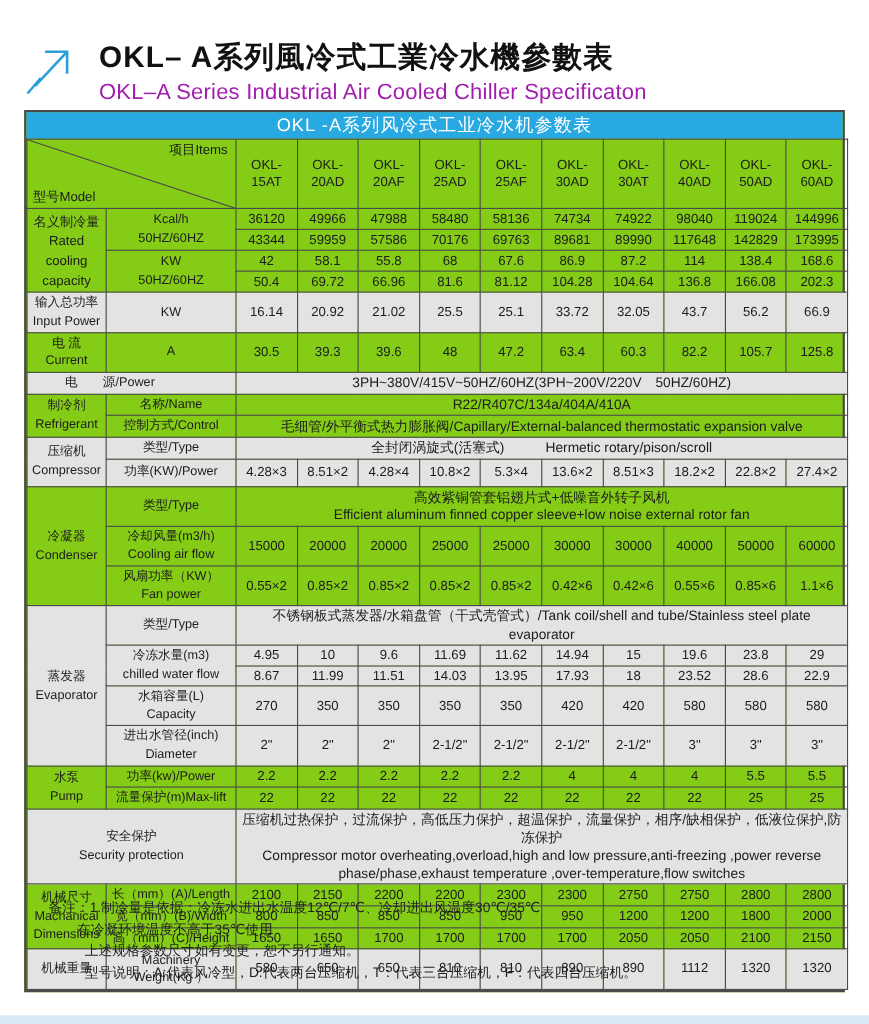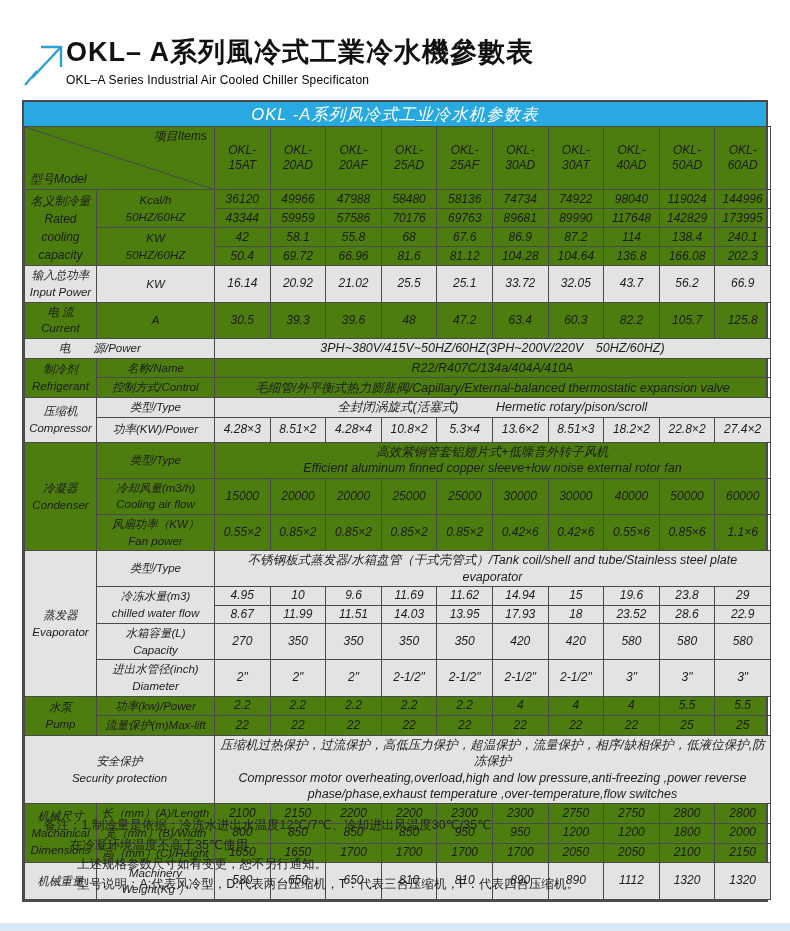--- a/index.html
+++ b/index.html
@@ -3,26 +3,26 @@
 <meta charset="utf-8">
 <style>
   * { margin:0; padding:0; box-sizing:border-box; }
   html,body { width:790px; height:931px; background:#ffffff; overflow:hidden;
               font-family:"Liberation Sans","DejaVu Sans",sans-serif; color:#1c1c1c; }
   body { position:relative; }
 
   
   .page-head { position:absolute; left:22px; top:34px; width:740px; }
   .logo { position:absolute; left:0; top:4px; width:46px; height:50px; }
-  .titles { margin-left:44px; }
+  .titles { margin-left:68px; }
   .title-zh { font-size:27px; font-weight:bold; letter-spacing:1px; color:#111; }
-  .title-en { font-size:12px; color:#000000; margin-top:3px; letter-spacing:0.2px; }
+  .title-en { font-size:20px; color:#a21caf; margin-top:3px; letter-spacing:0.2px; }
 
   
-  .tbl-wrap { position:absolute; left:22px; top:100px; width:746px; border:2px solid #4a4a4a; background:#4d7c0f;font-style:italic; }
+  .tbl-wrap { position:absolute; left:22px; top:100px; width:746px; border:2px solid #4a4a4a; background:#84cc16; }
   .banner { height:24px; line-height:24px; text-align:center; color:#fff; font-size:16.5px; letter-spacing:1px; }
   table { border-collapse:collapse; table-layout:fixed; width:100%; }
   td { border:1px solid #4a4a4a; text-align:center; vertical-align:middle;
        font-size:12px; padding:1px 2px; white-space:pre-line; line-height:1.3; }
   tr.g > td { background:#e3e3e3; }
   .lab { font-size:11.5px; line-height:1.45; }
   .big { font-size:12px; line-height:1.5; }
   .mval { font-size:12.5px; }
   .pw { text-align:left; padding-left:34px; }
   .rh17 td{height:17px} .rh18 td{height:18px} .rh19 td{height:19px} .rh25 td{height:25px}
@@ -132,21 +132,21 @@
 50HZ/60HZ</td>
       <td>42</td>
           <td>58.1</td>
           <td>55.8</td>
           <td>68</td>
           <td>67.6</td>
           <td>86.9</td>
           <td>87.2</td>
           <td>114</td>
           <td>138.4</td>
-          <td>240.1</td>
+          <td>168.6</td>
         </tr>
       <tr class="rh19">
           <td>50.4</td>
           <td>69.72</td>
           <td>66.96</td>
           <td>81.6</td>
           <td>81.12</td>
           <td>104.28</td>
           <td>104.64</td>
           <td>136.8</td>

